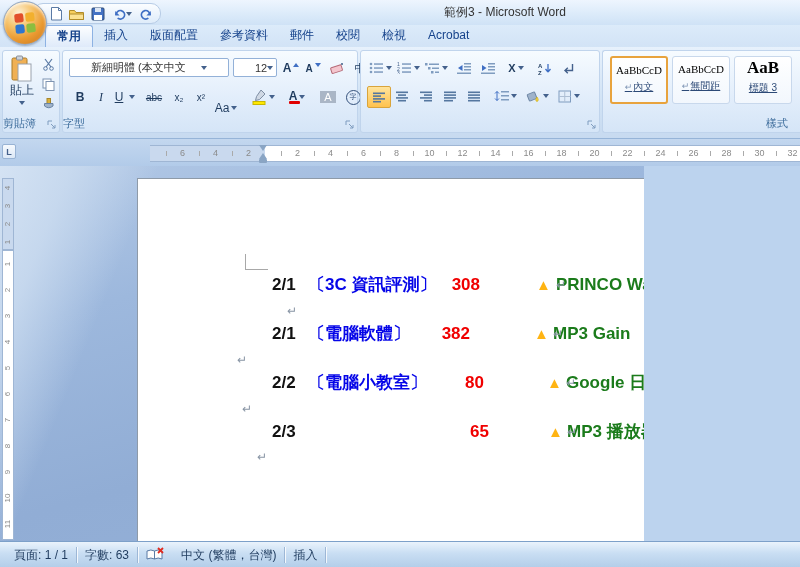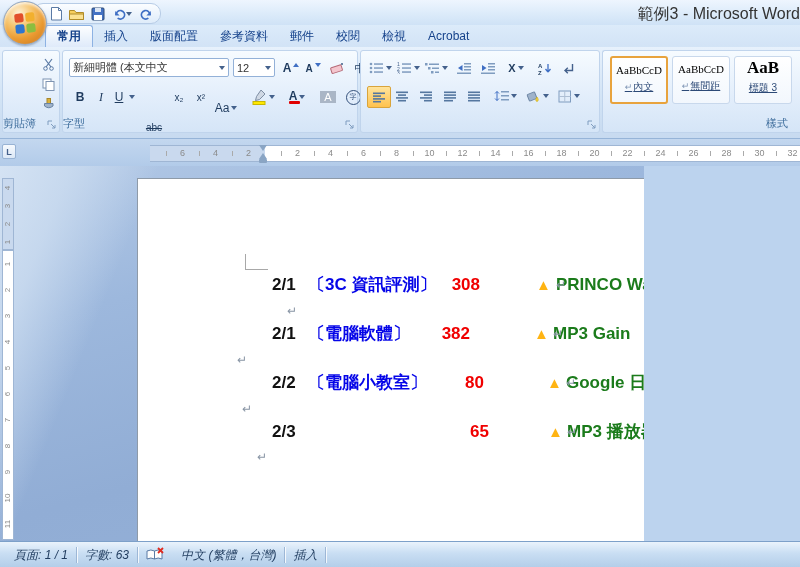--- a/index.html
+++ b/index.html
@@ -21,58 +21,58 @@
   .orb-logo i:nth-child(4){background:#8cbe3f;}
   .qat{position:absolute;top:3px;left:33px;height:19px;width:106px;border-radius:10px;z-index:3;
     background:linear-gradient(#fbfdff,#dfecfa);border:1px solid #b7cce6;
     display:flex;align-items:center;padding:0 6px 0 14px;gap:6px;}
   .qat-btn{width:17px;height:17px;display:flex;align-items:center;justify-content:center;border-radius:2px;}
   .qat-more{position:absolute;top:5px;left:146px;width:14px;height:16px;display:flex;flex-direction:column;
     align-items:center;justify-content:center;gap:1px;}
   .bar3{width:6px;height:1px;background:#44618c;}
   .dd{width:0;height:0;border-left:3px solid transparent;border-right:3px solid transparent;
       border-top:4px solid #44618c;display:inline-block;}
-  .title-text{position:absolute;top:4px;left:210px;right:0;text-align:right;
-    font-size:16px;color:#333;}
+  .title-text{position:absolute;top:4px;left:210px;right:0;text-align:center;
+    font-size:12px;color:#333;}
   
   .tabrow{position:absolute;top:25px;left:0;width:800px;height:22px;
-    background:linear-gradient(#dcebfa,#d2e3f6);display:flex;align-items:flex-end;padding-left:45px;box-sizing:border-box;}
+    background:linear-gradient(#dcebfa,#d2e3f6);display:flex;padding-left:45px;box-sizing:border-box;}
   .tab{height:21px;line-height:21px;padding:0 11px;font-size:12px;color:#15428b;white-space:nowrap;}
   .tab.active{background:linear-gradient(#fdfeff,#eaf2fc 60%,#dfeafa);border:1px solid #8db2e3;border-bottom:none;
     border-radius:3px 3px 0 0;font-weight:bold;}
   
   .ribbon{position:absolute;top:47px;left:0;width:800px;height:92px;
     background:linear-gradient(#e7f1fc,#d4e5f6 50%,#c7daf0);border-bottom:1px solid #96b4d8;box-sizing:border-box;}
   .rgroup{position:absolute;top:3px;height:83px;border:1px solid #c0d4ec;border-radius:3px;box-sizing:border-box;
     background:linear-gradient(#f6fbff,#e3eefb 55%,#d5e5f7);}
   .grp-label{position:absolute;bottom:1px;left:0;right:0;font-size:11px;color:#3e6d9c;}
   .launcher{position:absolute;right:2px;bottom:2px;width:10px;height:10px;}
   .rb{position:absolute;height:20px;display:flex;align-items:center;justify-content:center;gap:2px;border-radius:2px;
     color:#1f3b5e;font-size:12px;}
   .combo{position:absolute;height:19px;background:#fff;border:1px solid #93b1d8;border-radius:2px;
-    display:flex;align-items:center;font-size:11px;color:#333;box-sizing:border-box;padding:0 3px;overflow:hidden;white-space:nowrap;}
+    display:flex;align-items:center;font-size:11px;color:#333;box-sizing:border-box;padding:0 21px;overflow:hidden;white-space:nowrap;}
   .combo .dd{margin-left:auto;flex:none;}
   .g-clip{left:2px;width:58px;}
   .paste-btn{position:absolute;left:3px;top:4px;width:32px;height:64px;display:flex;flex-direction:column;
     align-items:center;border-radius:3px;font-size:12px;color:#1f3b5e;}
   .clip-col{position:absolute;right:2px;top:4px;display:flex;flex-direction:column;gap:2px;}
   .clip-col .rb{position:static;width:18px;height:18px;}
   .g-font{left:62px;width:296px;}
   .g-para{left:360px;width:240px;}
   .g-styles{left:602px;width:198px;border-right:none;border-radius:3px 0 0 3px;}
   .stylebox{position:absolute;top:5px;width:58px;height:48px;background:linear-gradient(#ffffff,#f2f7fd);
     border:1px solid #c8d8ec;border-radius:3px;box-sizing:border-box;text-align:center;overflow:hidden;}
   .stylebox.sel{border:2px solid #e8a33d;}
   .st-preview{display:block;margin-top:6px;font-size:11px;color:#000;font-family:"Liberation Serif",serif;}
   .st-preview.big{font-size:17px;font-weight:bold;margin-top:1px;line-height:19px;}
   .st-name{display:block;font-size:10px;color:#2d4a77;margin-top:4px;white-space:nowrap;text-decoration:underline;}
   .st-pil{color:#7f95b5;font-size:9px;margin-right:1px;}
   .btxt{font-weight:bold;}
   .u-line{text-decoration:underline;}
-  .strike{text-decoration:line-through;margin-top:30px;}
+  .strike{text-decoration:line-through;}
   .colorbar{position:absolute;left:3px;bottom:2px;height:3px;border-radius:1px;}
   .active-orange{background:linear-gradient(#ffe49c,#ffc24e);border:1px solid #d9a43b;}
   .circ-ic{width:13px;height:13px;border:1px solid #33507a;border-radius:50%;display:flex;align-items:center;
     justify-content:center;font-size:7px;color:#33507a;}
   
   .rulerbar{position:absolute;top:139px;left:0;width:800px;height:27px;
     background:linear-gradient(#c3d7ef,#b2cbe9);}
   .tabsel{position:absolute;left:2px;top:5px;width:14px;height:15px;background:linear-gradient(#f6fafe,#dce8f6);
     border:1px solid #98b3d4;border-radius:2px;font-size:9px;font-weight:bold;color:#44618c;
     display:flex;align-items:center;justify-content:center;box-sizing:border-box;}
@@ -116,21 +116,21 @@
   .ibeam i{position:absolute;background:#4a4a4a;display:block;}
   .ib-v{left:4px;top:1px;width:2px;height:14px;}
   .ib-t{left:1px;top:0;width:8px;height:2px;}
   .ib-b{left:1px;top:14px;width:8px;height:2px;}
   .ib-m1{left:11px;top:3px;width:6px;height:2px;background:#6a6a6a;}
   .ib-m2{left:11px;top:6px;width:4px;height:2px;background:#6a6a6a;}
   
   .statusbar{position:absolute;top:541px;left:0;width:800px;height:26px;
     background:linear-gradient(#eaf3fc,#c9def3 45%,#b4cee9);border-top:1px solid #7da0c9;box-sizing:border-box;
     display:flex;align-items:center;padding-left:6px;font-size:12px;color:#1f3b5e;}
-  .sb-item{padding:0 8px;height:18px;line-height:18px;white-space:nowrap;font-style:italic;}
+  .sb-item{padding:0 8px;height:18px;line-height:18px;white-space:nowrap;}
   .sep{width:1px;height:16px;background:#9db7d6;box-shadow:1px 0 0 rgba(255,255,255,.8);}
   svg{display:block;}
 </style>
 </head>
 <body>
 
 <div class="app">
 
   <div class="titlebar">
     <div class="qat">
@@ -190,20 +190,29 @@
     <span class="tab">參考資料</span>
     <span class="tab">郵件</span>
     <span class="tab">校閱</span>
     <span class="tab">檢視</span>
     <span class="tab">Acrobat</span>
   </div>
 
   <div class="ribbon">
 
     <div class="rgroup g-clip">
+      <div class="paste-btn">
+        <svg width="24" height="27">
+          <rect x="2" y="3" width="15" height="22" rx="1.5" fill="#f0b054" stroke="#a87b28"></rect>
+          <rect x="6.5" y="1" width="6" height="4" rx="1" fill="#ccd1d8" stroke="#8a8f98"></rect>
+          <rect x="8" y="9" width="13" height="17" fill="#fff" stroke="#9aa2ad"></rect>
+        </svg>
+        <span>貼上</span>
+        <span class="dd" style="margin-top:2px"></span>
+      </div>
       <div class="clip-col">
         <span class="rb">
           <svg width="13" height="13">
               <path d="M3 1 l6 8 M10 1 l-6 8" stroke="#5a7aa5" stroke-width="1.2" fill="none"></path>
               <circle cx="3.5" cy="10.5" r="1.8" fill="none" stroke="#5a7aa5"></circle>
               <circle cx="9.5" cy="10.5" r="1.8" fill="none" stroke="#5a7aa5"></circle>
             </svg>
         </span>
         <span class="rb">
           <svg width="13" height="13">

